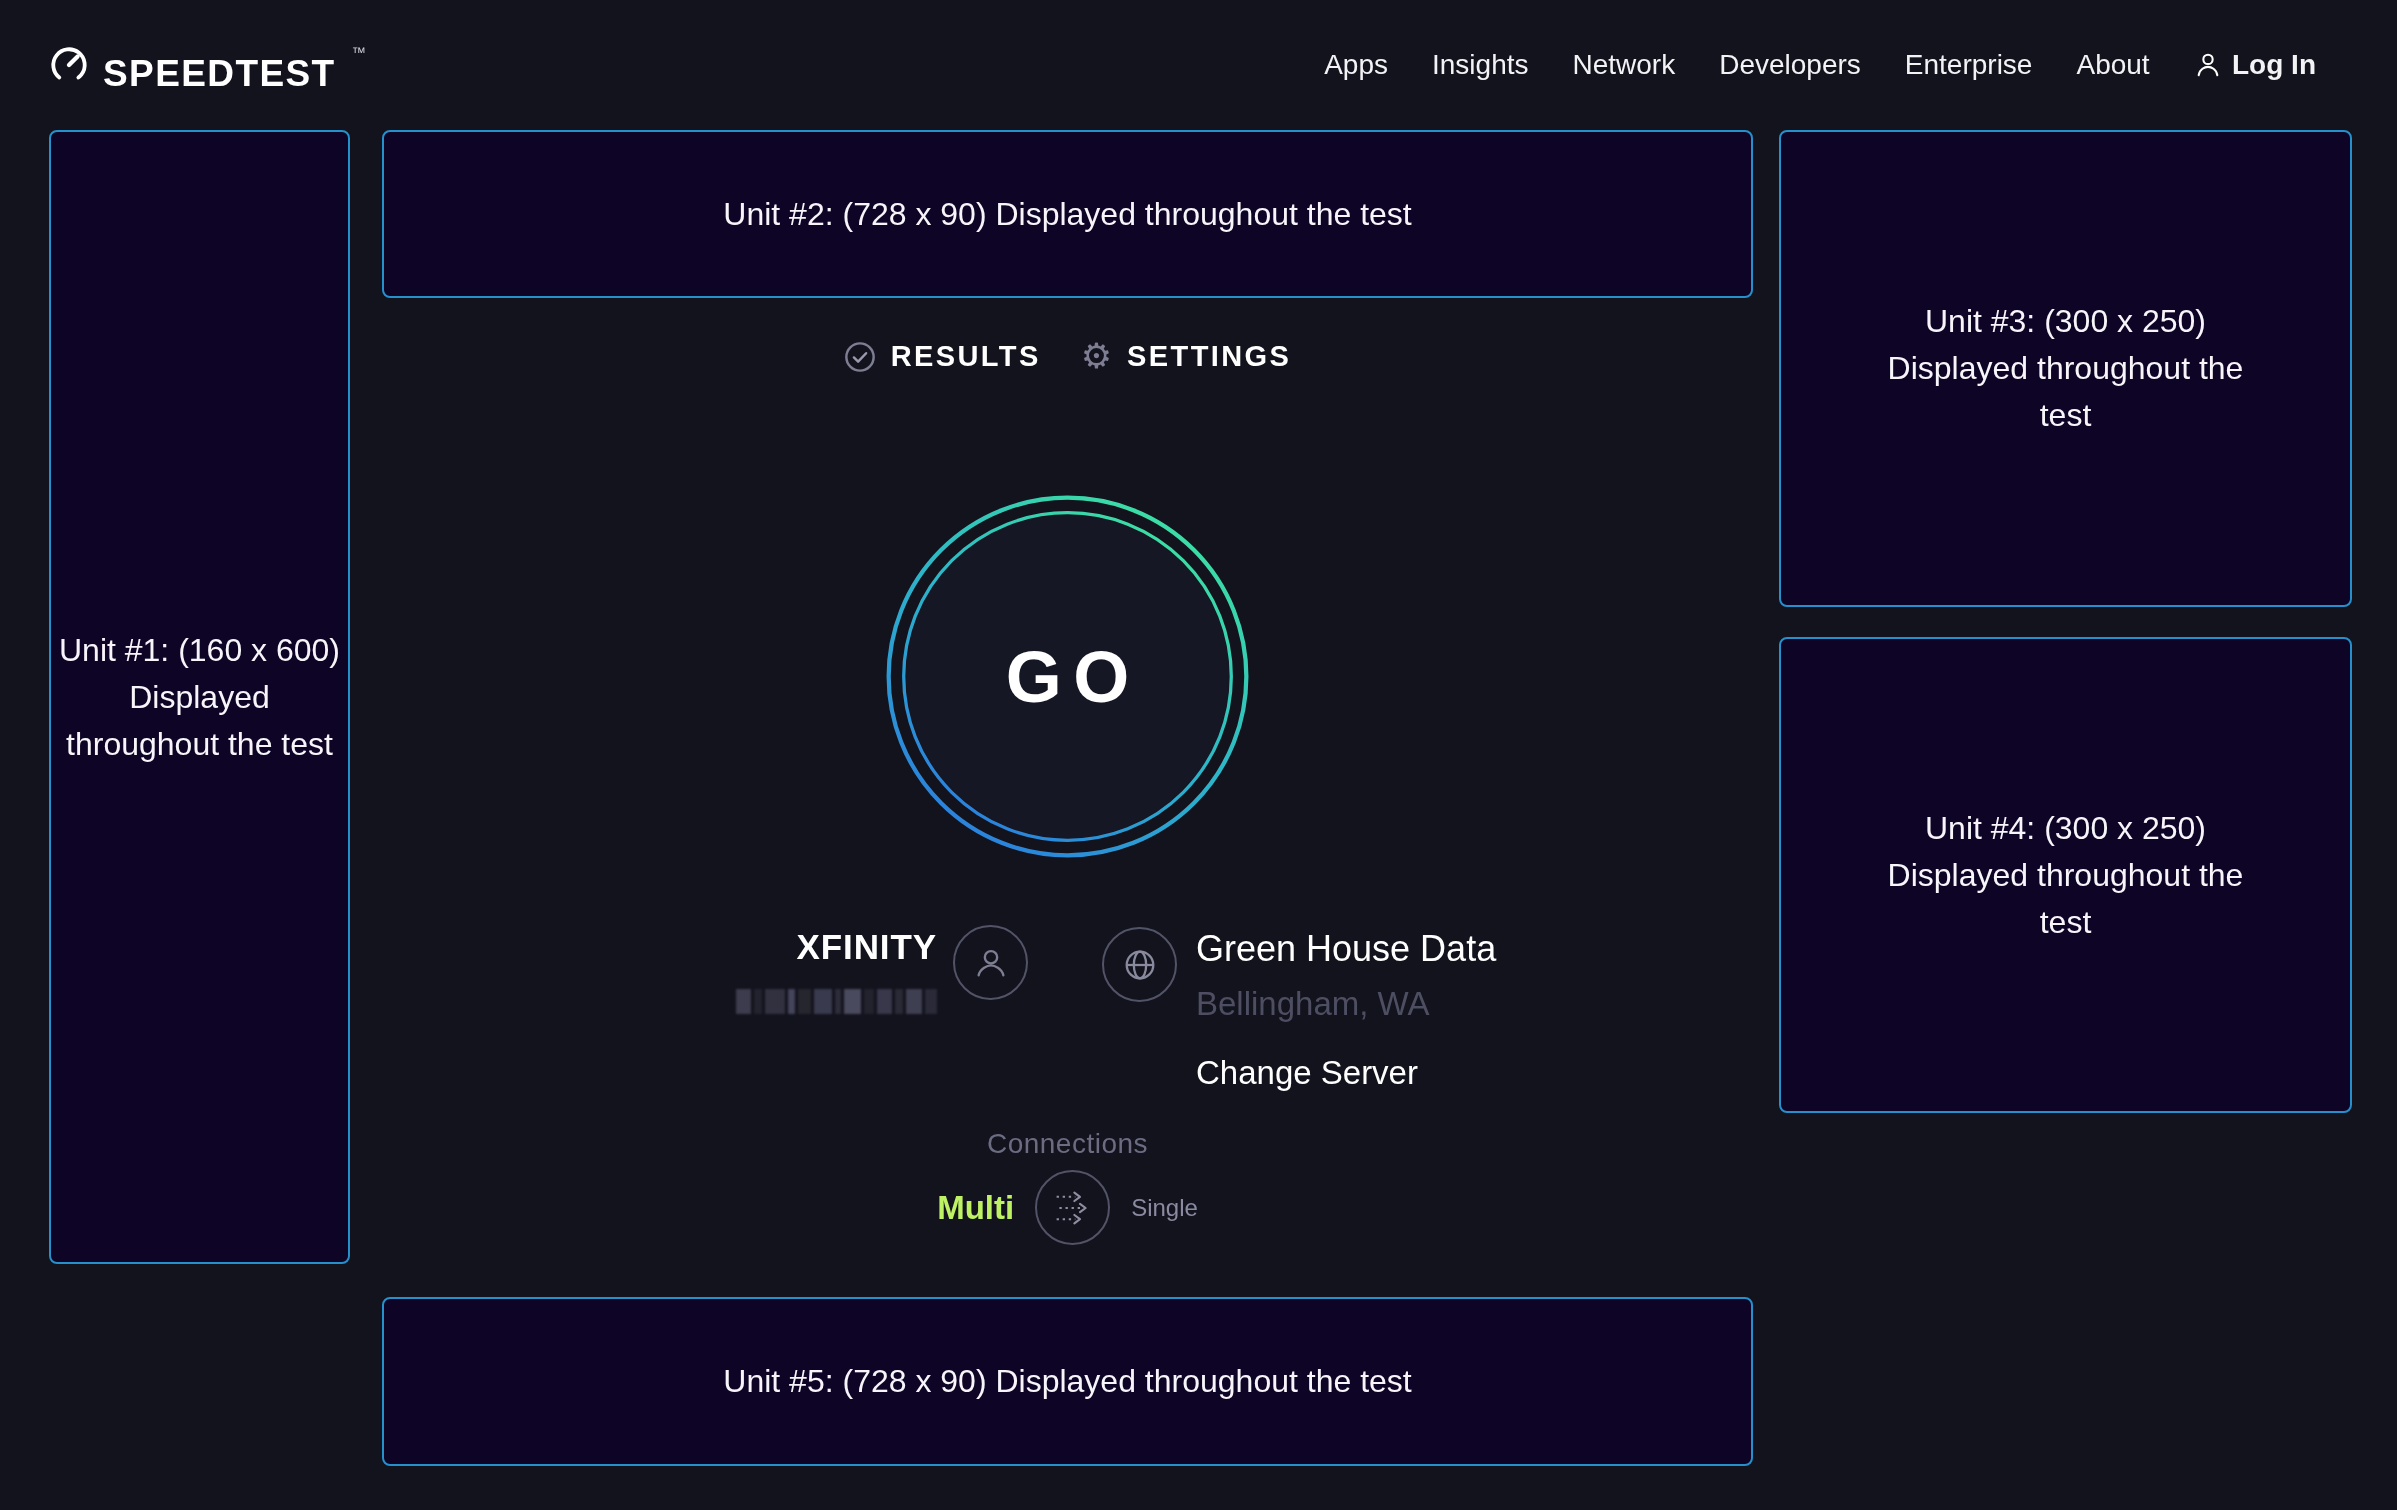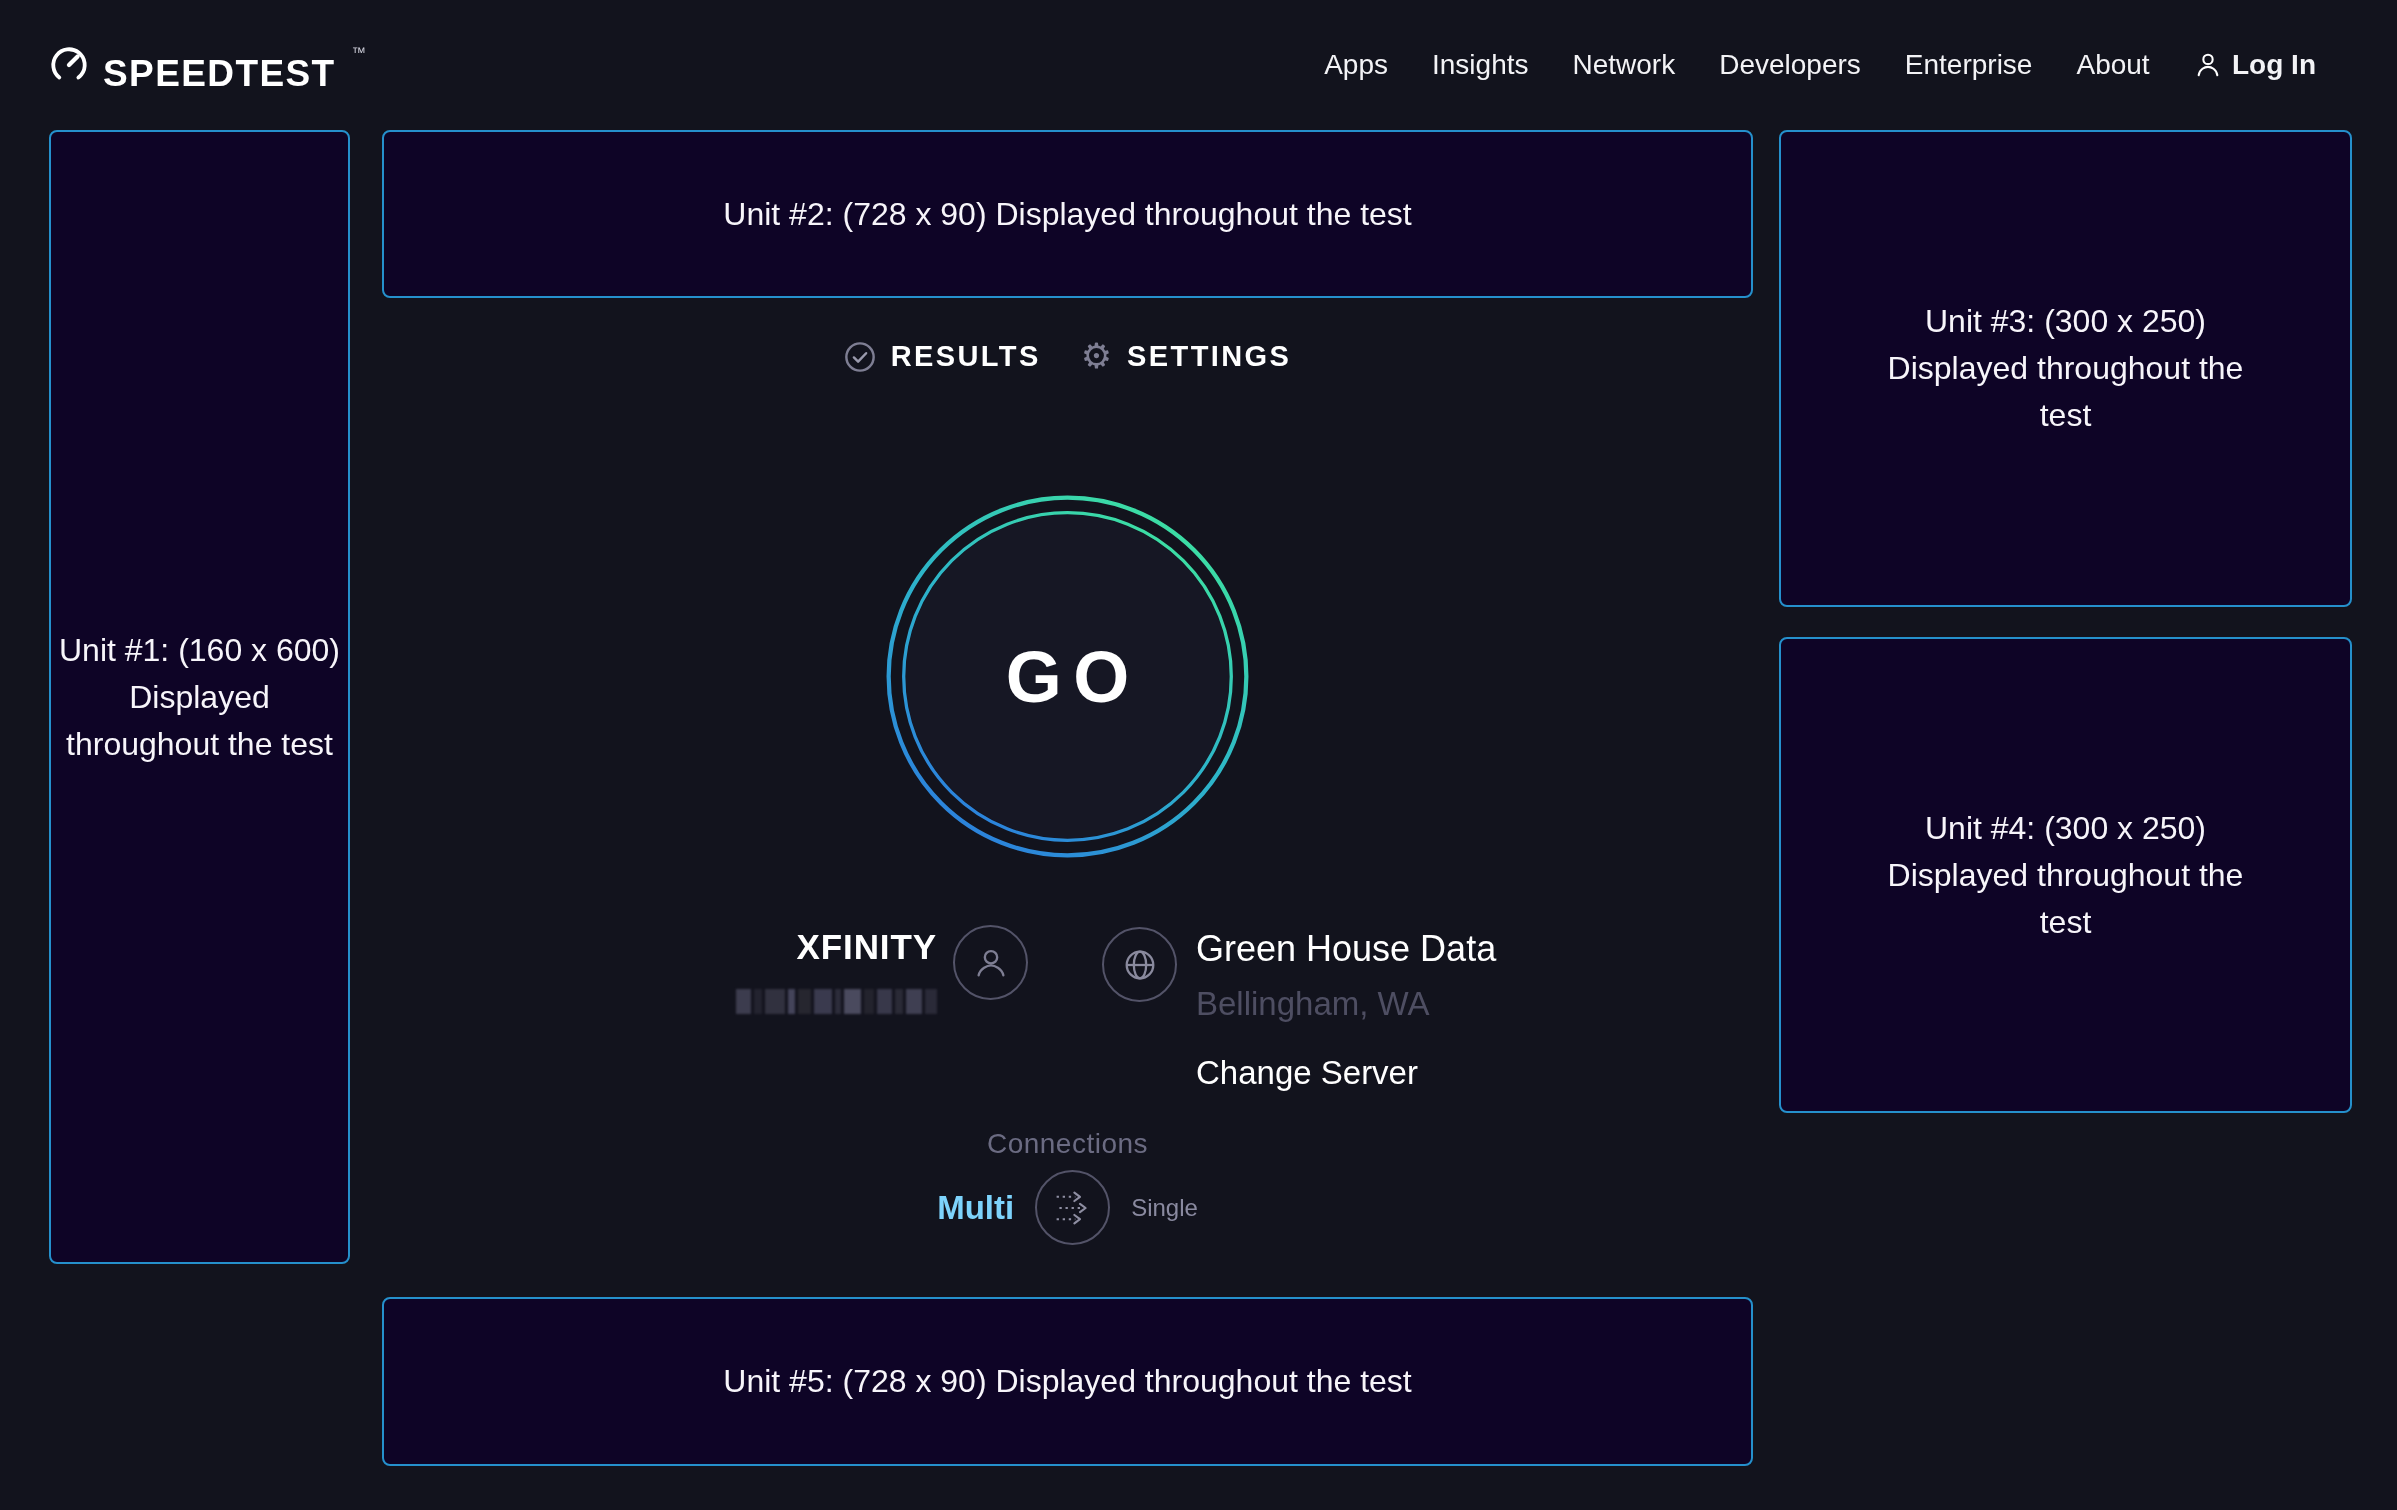--- a/index.html
+++ b/index.html
@@ -54,21 +54,21 @@
   .avatar-pos{position:absolute;left:953px;top:925px;}
   .globe-pos{position:absolute;left:1102px;top:927px;cursor:pointer;}
   .server-name{position:absolute;left:1196px;top:928px;font-size:36px;font-weight:500;color:#fff;}
   .server-location{position:absolute;left:1196px;top:985px;font-size:33px;color:#4e4e62;}
   .change-server{position:absolute;left:1196px;top:1034px;font-size:33px;color:#ffffff;cursor:pointer;margin-top:20px;}
   
   .connections-label{position:absolute;top:1128px;left:382px;width:1371px;text-align:center;
     font-size:28px;letter-spacing:0.5px;color:#6b6b82;}
   .toggle-row{position:absolute;top:1170px;left:382px;width:1371px;
     display:flex;align-items:center;justify-content:center;gap:21px;}
-  .multi-label{font-size:33px;font-weight:600;color:#7dd3fc;cursor:pointer;}
+  .multi-label{font-size:33px;font-weight:600;color:#bef264;cursor:pointer;}
   .single-label{font-size:24px;color:#8a8aa0;cursor:pointer;}
   .toggle-circle{cursor:pointer;}
 </style>
 </head>
 <body>
 
 <div class="header">
   <div class="logo">
     <svg width="40" height="40" viewBox="0 0 42 42">
       <circle cx="21" cy="21" r="16.5" fill="none" stroke="#ffffff" stroke-width="4" stroke-linecap="round" stroke-dasharray="81.7 22" transform="rotate(128 21 21)"></circle>

